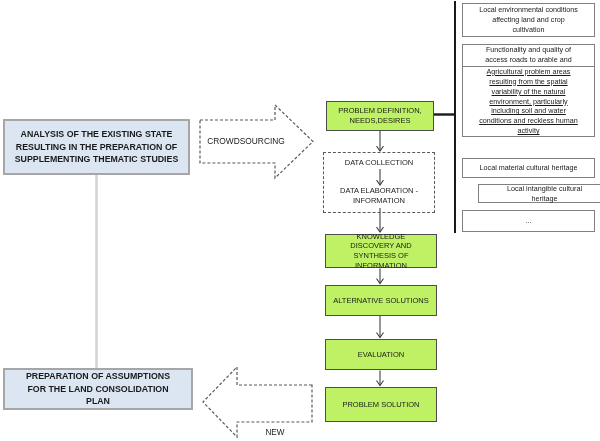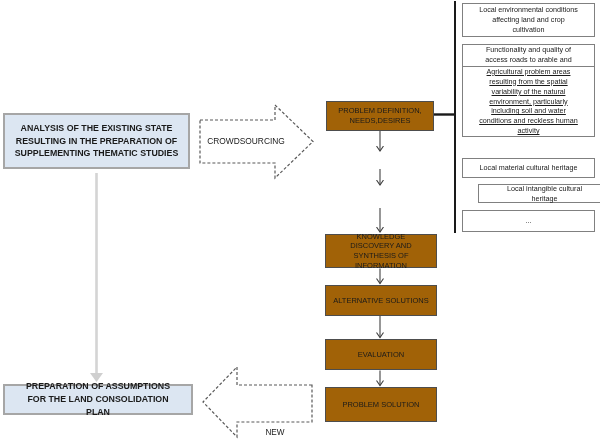--- a/index.html
+++ b/index.html
@@ -11,21 +11,21 @@
   .box {
     position:absolute; box-sizing:border-box;
     display:flex; align-items:center; justify-content:center;
     text-align:center;
   }
   .blue {
     background:#dce6f2; border:2px solid #a6a6a6;
     font-weight:bold; font-size:8.8px; line-height:1.45; color:#1a1a1a;
   }
   .mbox {
-    background:#a16207; border:1.4px solid #4d4d4d;
+    background:#bef264; border:1.4px solid #4d4d4d;
     font-size:7.5px; line-height:1.3; padding:0 2px; color:#1a1a1a;
   }
   .dashedbox {
     position:absolute; box-sizing:border-box;
     border:1px dashed #595959; background:transparent;
   }
   .dlabel {
     position:absolute; left:0; right:0; text-align:center;
     font-size:7.5px; line-height:1.3; color:#1a1a1a;
   }
@@ -62,30 +62,34 @@
     <line x1="455" y1="1" x2="455" y2="233" stroke="#1a1a1a" stroke-width="2"></line>
 
     <line x1="380" y1="131" x2="380" y2="151" stroke="#404040" stroke-width="1.1" marker-end="url(#arr)"></line>
     <line x1="380" y1="169" x2="380" y2="185" stroke="#404040" stroke-width="1.1" marker-end="url(#arr)"></line>
     <line x1="380" y1="208" x2="380" y2="232" stroke="#404040" stroke-width="1.1" marker-end="url(#arr)"></line>
     <line x1="380" y1="268.5" x2="380" y2="283.5" stroke="#404040" stroke-width="1.1" marker-end="url(#arr)"></line>
     <line x1="380" y1="315.5" x2="380" y2="337.5" stroke="#404040" stroke-width="1.1" marker-end="url(#arr)"></line>
     <line x1="380" y1="370.5" x2="380" y2="385.5" stroke="#404040" stroke-width="1.1" marker-end="url(#arr)"></line>
   </svg>
 
-  <div class="box blue" style="left:3px; top:113px; width:187px; height:56px;">ANALYSIS OF THE EXISTING STATE RESULTING IN THE PREPARATION OF SUPPLEMENTING THEMATIC STUDIES</div>
+  <div class="box blue" style="left:3px; top:119px; width:187px; height:56px;">ANALYSIS OF THE EXISTING STATE RESULTING IN THE PREPARATION OF SUPPLEMENTING THEMATIC STUDIES</div>
 
-  <div class="box blue" style="left:3px; top:384px; width:190px; height:31px; padding:0 12px;">PREPARATION OF ASSUMPTIONS FOR THE LAND CONSOLIDATION PLAN</div>
+  <div class="box blue" style="left:3px; top:368px; width:190px; height:42px; padding:0 12px;">PREPARATION OF ASSUMPTIONS FOR THE LAND CONSOLIDATION PLAN</div>
 
   <div class="arrowlabel" id="crowd-label">CROWDSOURCING</div>
 
   <div class="arrowlabel" id="newk-label">NEW KNOWLEDGE ACQUISITION</div>
 
   <div class="box mbox" style="left:326px; top:101px; width:108px; height:30px;">PROBLEM DEFINITION, NEEDS,DESIRES</div>
 
+  <div class="dashedbox" style="left:323px; top:152px; width:112px; height:61px;">
+    <div class="dlabel" style="top:5px;">DATA COLLECTION</div>
+    <div class="dlabel" style="top:33px; padding:0 6px;">DATA ELABORATION - INFORMATION</div>
+  </div>
 
   <div class="box mbox" style="left:325px; top:234px; width:112px; height:34px; padding:16px 10px;">KNOWLEDGE DISCOVERY AND SYNTHESIS OF INFORMATION</div>
 
   <div class="box mbox" style="left:325px; top:285px; width:112px; height:31px;text-align:center;">ALTERNATIVE SOLUTIONS</div>
 
   <div class="box mbox" style="left:325px; top:339px; width:112px; height:31px;">EVALUATION</div>
 
   <div class="box mbox" style="left:325px; top:387px; width:112px; height:35px;">PROBLEM SOLUTION</div>
 
   <div class="box rbox" style="left:462px; top:3px; width:133px; height:34px;">Local environmental conditions affecting land and crop cultivation</div>

